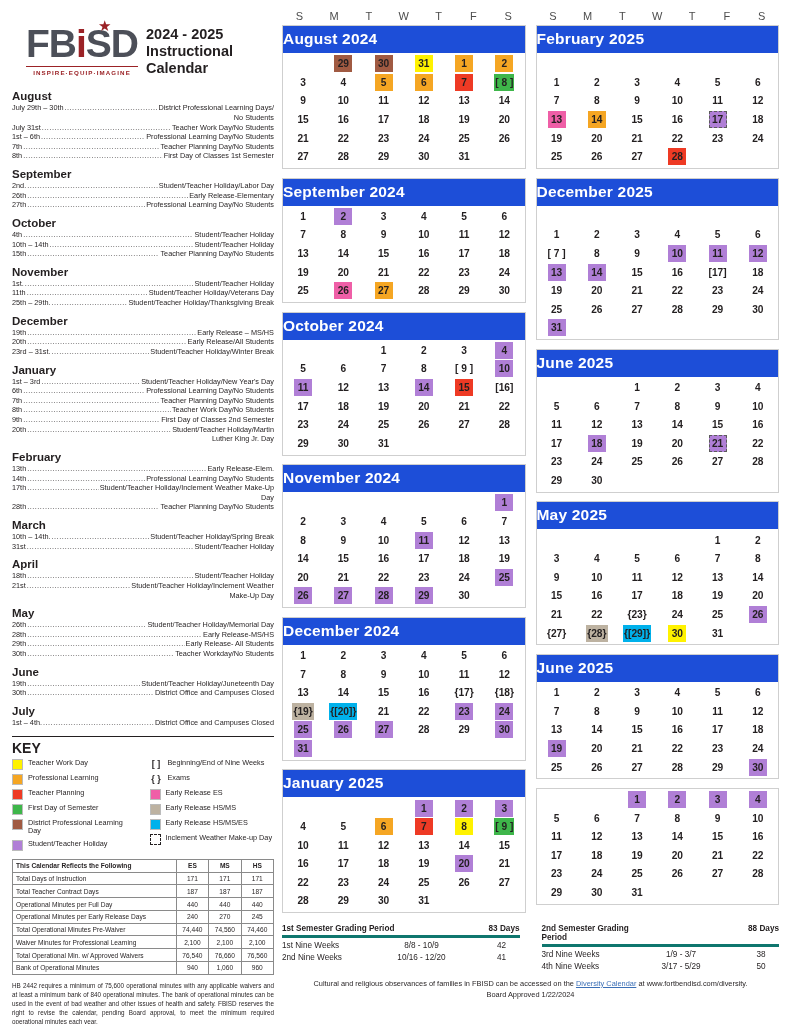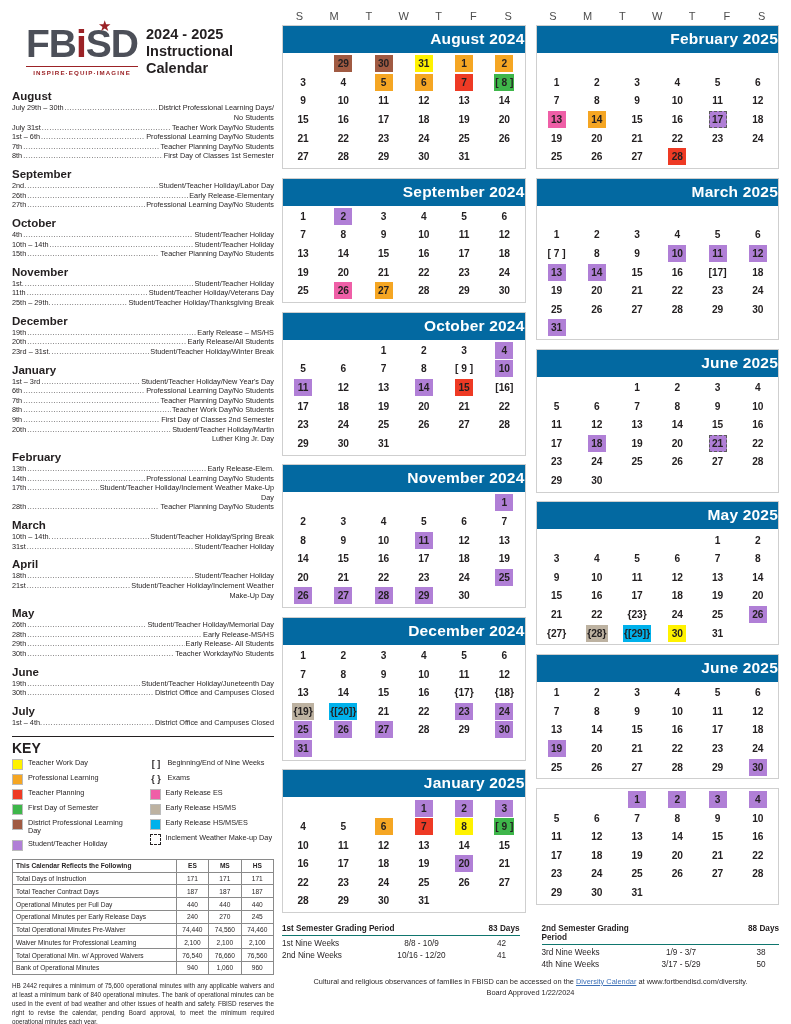--- a/index.html
+++ b/index.html
@@ -48,42 +48,42 @@
 
   
   .right { flex:1; display:flex; flex-direction:column; }
   .cols { display:flex; gap:10px; }
   .col { flex:1; }
 
   .dowrow { display:grid; grid-template-columns:repeat(7,1fr); margin-bottom:3px; }
   .dowrow span { text-align:center; font-size:11px; color:#4d4d4d; font-weight:normal; }
 
   .month { margin-bottom:8.5px; border:1px solid #cfcfcf; }
-  .mhead { background:#0369a1; color:#fff; text-align:right; font-weight:bold; font-size:15.5px; padding:4px 0 5px; letter-spacing:0.2px;}
+  .mhead { background:#1d4ed8; color:#fff; text-align:left; font-weight:bold; font-size:15.5px; padding:4px 0 5px; letter-spacing:0.2px;}
   .grid { display:grid; grid-template-columns:repeat(6,1fr); background:#fff; padding:1.5px 0 2px; }
   .cell { height:18.6px; display:flex; align-items:center; justify-content:center; font-size:10.2px; font-weight:bold; color:#231f20; position:relative; }
   .cell .box { min-width:18px; height:17px; display:flex; align-items:center; justify-content:center; padding:0 1px; }
   .cell.empty { visibility:hidden; }
 
   
   .c-yellow { background:#fff200; }
   .c-orange { background:#f5a623; }
   .c-red    { background:#ee3a24; }
   .c-green  { background:#3eb64a; }
   .c-brown  { background:#a05a42; }
   .c-purple { background:#b07fd6; }
   .c-pink   { background:#ef5fa7; }
   .c-tan    { background:#bdb2a1; }
   .c-cyan   { background:#00b1eb; }
   .c-dash   { border:1.4px dashed #5b5b5b; }
 
   
   .gradewrap { display:flex; gap:22px; margin-top:2px; }
   .gradecol { flex:1; }
-  .gradehead { display:flex; font-weight:bold; font-size:8.2px; border-bottom:1px solid #0f766e; padding-bottom:2px; }
+  .gradehead { display:flex; font-weight:bold; font-size:8.2px; border-bottom:3px solid #0f766e; padding-bottom:2px; }
   .gradehead .g1 { flex:1.55; }
   .gradehead .g2 { flex:1; text-align:center; }
   .gradehead .g3 { flex:0.72; text-align:right; }
   .graderow { display:flex; font-size:8.2px; padding-top:3px;gap:37px; }
   .graderow .g1 { flex:1.55; }
   .graderow .g2 { flex:1; text-align:center; }
   .graderow .g3 { flex:0.72; text-align:center; }
   .footnote { text-align:center; font-size:7.4px; margin-top:7px; line-height:1.5; }
   .footnote a { color:#3b6fb6; }
 </style>
@@ -1177,21 +1177,21 @@
                 </div>
                 <div class="cell">
                   <span class="box">27</span>
                 </div>
                 <div class="cell">
                   <span class="box c-red">28</span>
                 </div>
               </div>
             </div>
             <div class="month">
-              <div class="mhead">March 2025</div>
+              <div class="mhead">December 2025</div>
               <div class="grid">
                 <div class="cell empty"></div>
                 <div class="cell empty"></div>
                 <div class="cell empty"></div>
                 <div class="cell empty"></div>
                 <div class="cell empty"></div>
                 <div class="cell empty"></div>
                 <div class="cell">
                   <span class="box">1</span>
                 </div>

